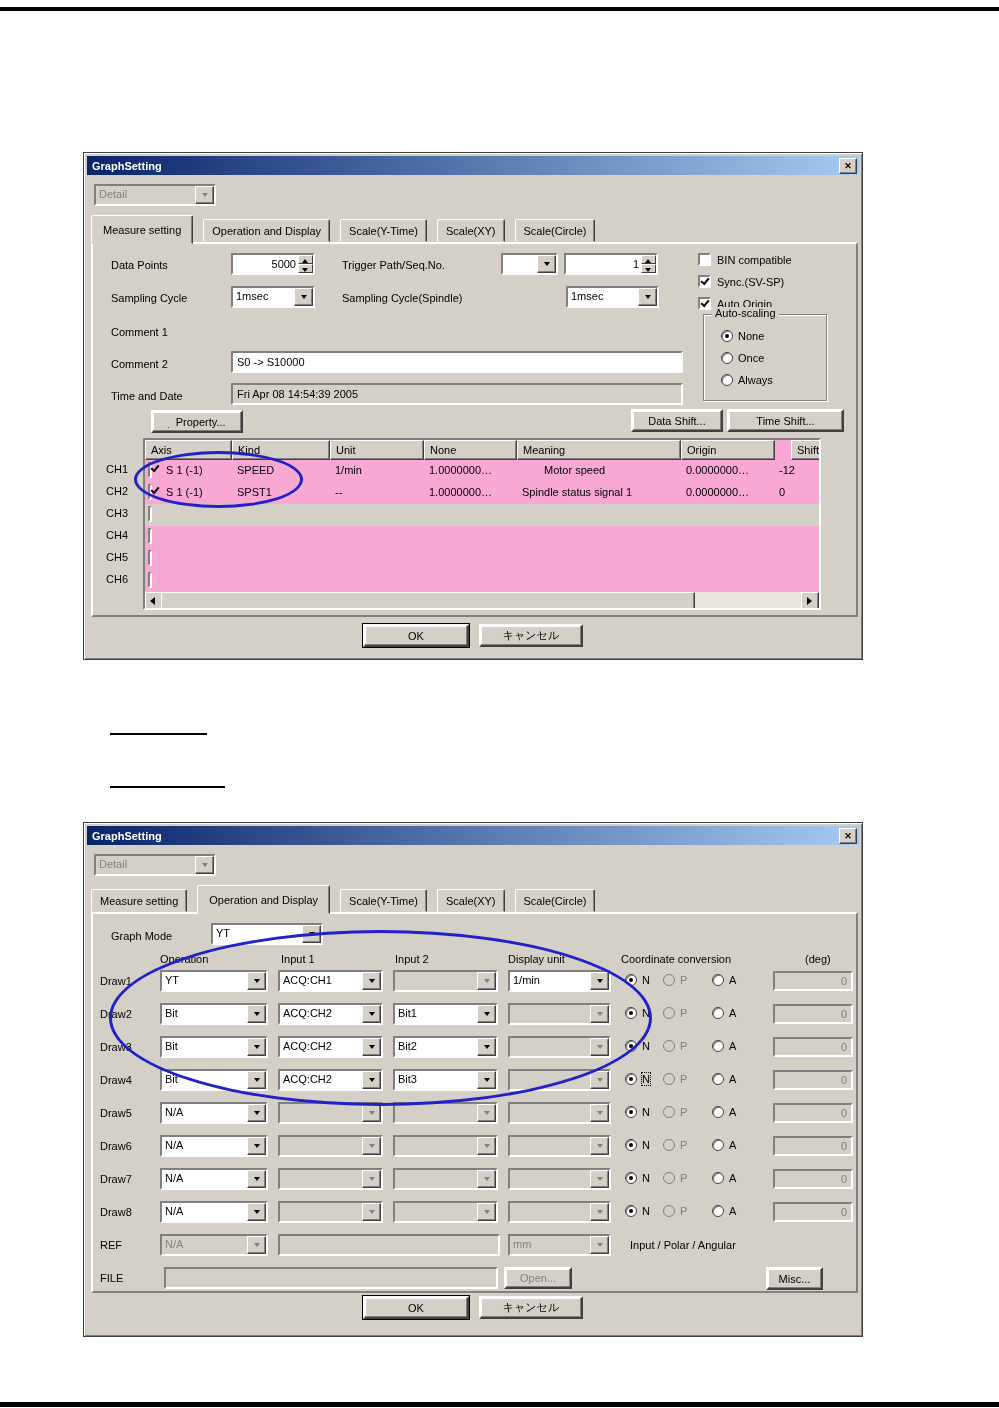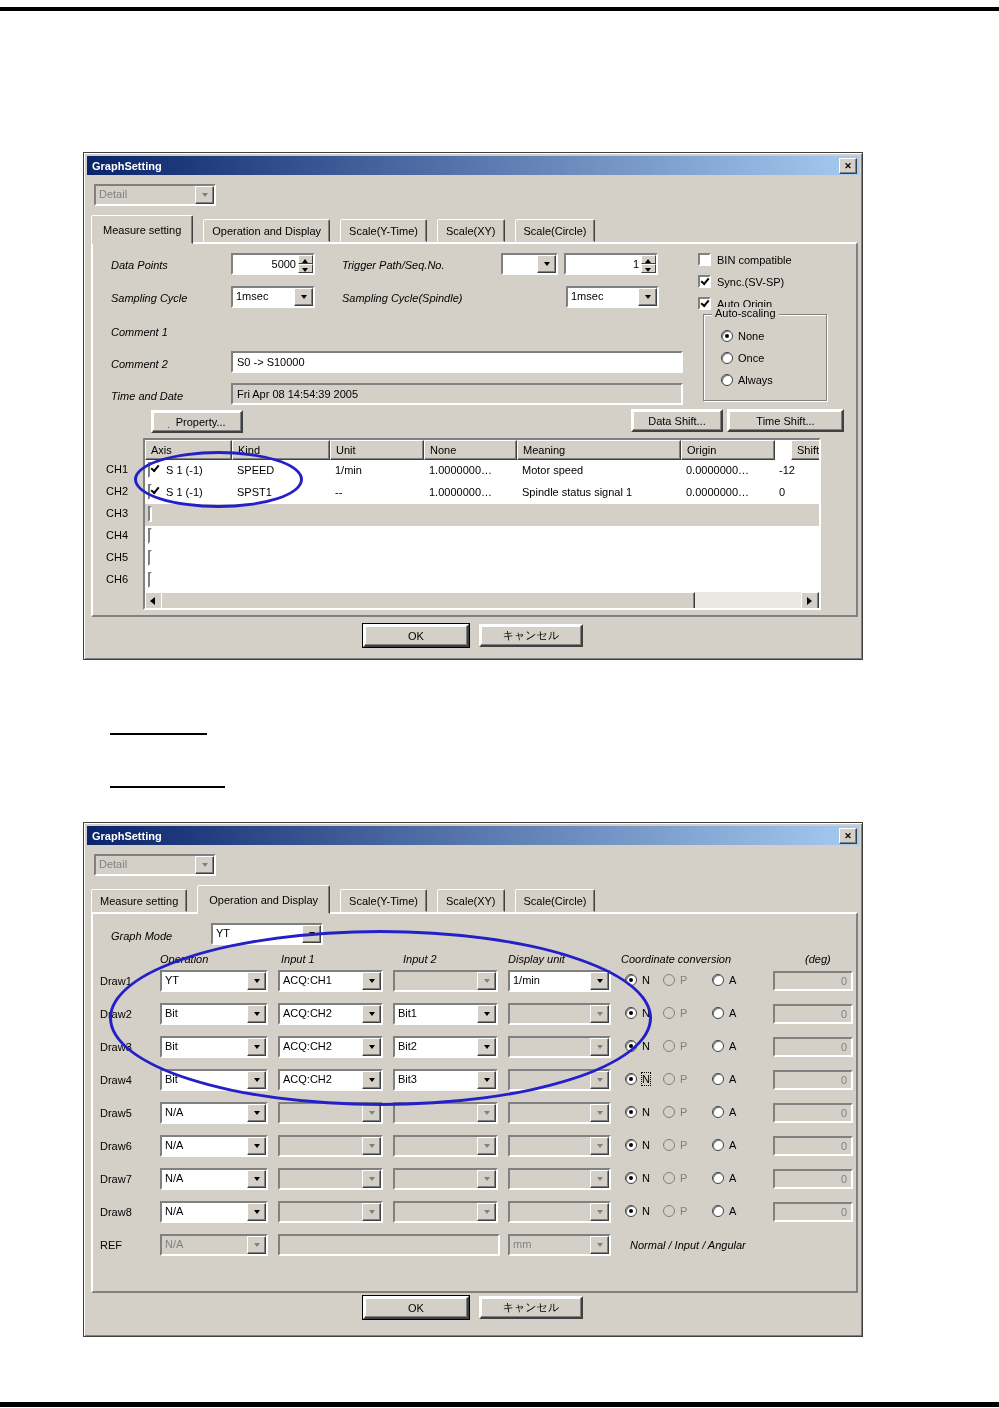--- a/index.html
+++ b/index.html
@@ -19,21 +19,21 @@
 
   
   .tabs { position:absolute; left:7px; top:64px; height:25px; display:flex; align-items:flex-end; z-index:3; }
   .tab { height:21px; background:#d4d0c8; border:1px solid; border-color:#fff #404040 transparent #fff;
          box-shadow:inset -1px 0 0 #808080; border-top-left-radius:2px; border-top-right-radius:2px;
          padding:0 8px; display:flex; align-items:center; margin-right:10px; }
   .tab.active { height:27px; margin-bottom:-2px; background:#d4d0c8; z-index:4; padding:0 11px; }
   .panel { position:absolute; background:#d4d0c8; border:2px solid; border-color:#fff #808080 #808080 #fff; z-index:1; }
 
   
-  .lbl { position:absolute; white-space:nowrap;font-style:italic; }
+  .lbl { position:absolute; white-space:nowrap; }
   .combo { position:absolute; height:22px; box-sizing:border-box; border:2px solid; border-color:#808080 #fff #fff #808080;
            background:#fff; display:flex; align-items:stretch; }
   .combo .val { flex:1; padding:2px 3px 0 3px; white-space:nowrap; overflow:hidden; }
   .combo .arw { width:17px; background:#d4d0c8; border:1px solid; border-color:#fff #404040 #404040 #fff;
                 box-shadow:inset -1px -1px 0 #808080; display:flex; align-items:center; justify-content:center; }
   .combo .arw::after { content:""; border-left:3px solid transparent; border-right:3px solid transparent; border-top:4px solid #000; }
   .combo.dis { background:#d4d0c8; color:#808080; }
   .combo.dis .arw::after { border-top-color:#808080; }
 
   .tfield { position:absolute; height:22px; box-sizing:border-box; border:2px solid; border-color:#808080 #fff #fff #808080;
@@ -63,21 +63,21 @@
   .radio.sel .circ::after { content:""; position:absolute; left:3px; top:3px; width:4px; height:4px; border-radius:50%; background:#000; }
   .radio.dis { color:#808080; }
   .radio.dis .circ { background:#d4d0c8; border-color:#808080; box-shadow:none; }
   .focusrect { outline:1px dotted #000; }
 
   .group { position:absolute; border:1px solid #808080; box-shadow:inset 1px 1px 0 #fff, 1px 1px 0 #fff; }
   .glabel { position:absolute; top:-8px; left:8px; background:#d4d0c8; padding:0 3px; }
   .asr { position:absolute; left:17px; }
 
   
-  .dtable { position:absolute; box-sizing:border-box; border:2px solid; border-color:#808080 #fff #fff #808080; background:#ffffff; overflow:hidden;padding-left:27px; }
+  .dtable { position:absolute; box-sizing:border-box; border:2px solid; border-color:#808080 #fff #fff #808080; background:#f9a8d4; overflow:hidden;padding-left:27px; }
   .th { position:absolute; top:0; height:20px; box-sizing:border-box; background:#d4d0c8;
         border:1px solid; border-color:#fff #404040 #404040 #fff; box-shadow:inset -1px -1px 0 #808080;
         display:flex; align-items:center; padding-left:5px; }
   .trow { position:absolute; left:0; right:0; height:22px; }
   .trow.sel { background:#d4d0c8; }
   .tcell { position:absolute; top:4px; white-space:nowrap; }
   .tcb { position:absolute; left:3px; top:4px; }
   .chlab { position:absolute; white-space:nowrap; }
 
   .hscroll { position:absolute; left:0; right:0; bottom:0; height:16px; background:#e9e7df; }
@@ -247,21 +247,21 @@
       <div class="th" style="left:646px;width:56px">
           <span>Shift</span>
         </div>
 
       <div class="trow" style="top:20px">
         <span class="tcb"><span class="box checked"></span></span>
         <span class="tcell" style="left:21px">S 1 (-1)</span>
         <span class="tcell" style="left:92px">SPEED</span>
         <span class="tcell" style="left:190px">1/min</span>
         <span class="tcell" style="left:284px">1.0000000…</span>
-        <span class="tcell" style="left:377px">Motor speed</span>
+        <span class="tcell" style="left:399px">Motor speed</span>
         <span class="tcell" style="left:541px">0.0000000…</span>
         <span class="tcell" style="left:634px">-12</span>
       </div>
       <div class="trow" style="top:42px">
         <span class="tcb"><span class="box checked"></span></span>
         <span class="tcell" style="left:21px">S 1 (-1)</span>
         <span class="tcell" style="left:92px">SPST1</span>
         <span class="tcell" style="left:190px">--</span>
         <span class="tcell" style="left:284px">1.0000000…</span>
         <span class="tcell" style="left:377px">Spindle status signal 1</span>
@@ -330,21 +330,21 @@
 
   <div class="panel" style="left:7px;top:89px;width:763px;height:377px">
     <span class="lbl" style="left:18px;top:16px">Graph Mode</span>
     <div class="combo" style="left:118px;top:9px;width:112px">
       <span class="val">YT</span>
         <span class="arw"></span>
     </div>
 
     <span class="lbl" style="left:67px;top:39px">Operation</span>
     <span class="lbl" style="left:188px;top:39px">Input 1</span>
-    <span class="lbl" style="left:310px;top:39px">Input 2</span>
+    <span class="lbl" style="left:302px;top:39px">Input 2</span>
     <span class="lbl" style="left:415px;top:39px">Display unit</span>
     <span class="lbl" style="left:528px;top:39px">Coordinate conversion</span>
     <span class="lbl" style="left:712px;top:39px">(deg)</span>
 
     <div class="d2row" style="top:56px">
       <span class="rlabel">Draw1</span>
       <div class="combo" style="left:67px;width:108px">
           <span class="val">YT</span>
           <span class="arw"></span>
         </div>
@@ -612,23 +612,35 @@
           <span class="val">N/A</span>
           <span class="arw"></span>
         </div>
       <div class="tfield dis" style="left:185px;top:0;width:222px">
           <span class="tval"></span>
         </div>
       <div class="combo dis" style="left:415px;width:103px">
           <span class="val">mm</span>
           <span class="arw"></span>
         </div>
-      <span class="lbl" style="left:537px;top:5px">Normal / Input / Angular</span>
-    </div>
-
+      <span class="lbl" style="left:537px;top:5px">Input / Polar / Angular</span>
+    </div>
+
+    <div class="d2row" style="top:353px">
+      <span class="rlabel">FILE</span>
+      <div class="tfield dis" style="left:71px;top:0;width:334px">
+          <span class="tval"></span>
+        </div>
+      <div class="btn dis" style="left:411px;top:0;width:68px;height:22px">
+          <span>Open...</span>
+        </div>
+      <div class="btn" style="left:673px;top:0;width:57px;height:23px">
+          <span>Misc...</span>
+        </div>
+    </div>
   </div>
 
   <div class="btn default" style="left:279px;top:473px;width:106px;height:23px">
     <span>OK</span>
   </div>
   <div class="btn" style="left:395px;top:473px;width:104px;height:23px">
     <span>キャンセル</span>
   </div>
 </div>
 

